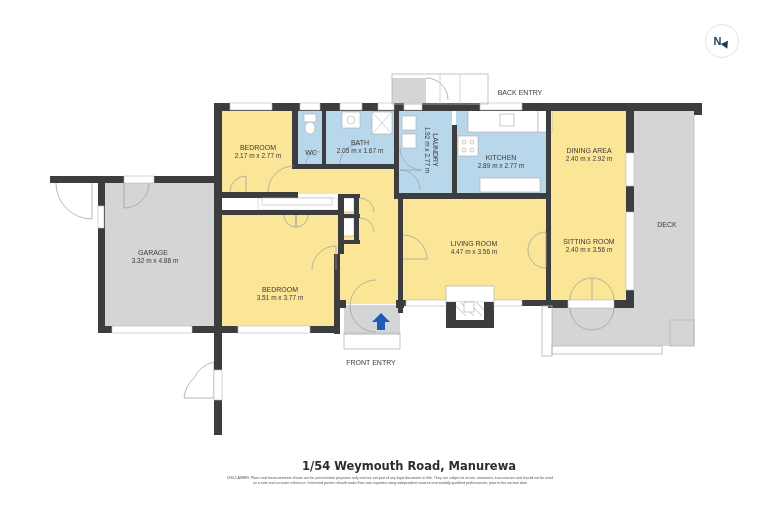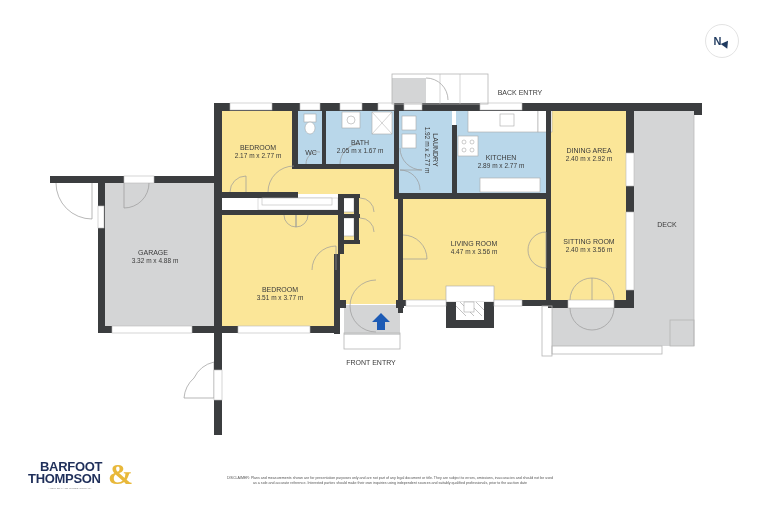--- a/index.html
+++ b/index.html
@@ -242,23 +242,18 @@
     <text class="room-label" x="371" y="365">FRONT ENTRY</text>
   </g>
 </svg>
 
 <div class="compass">
   <span class="compass-n">N</span>
   <span class="compass-arrow"></span>
 </div>
 
 <div class="footer">
-  <div class="logo">
-    <div class="logo-line" style="padding-left:12px;">BARFOOT</div>
-    <div class="logo-line">THOMPSON</div>
-    <div class="logo-amp">&amp;</div>
-    <div class="logo-tag">A NEW ZEALAND OWNED COMPANY</div>
-  </div>
+  <div class="address">1/54 Weymouth Road, Manurewa</div>
   <div class="disclaimer">
     <div>DISCLAIMER: Plans and measurements shown are for presentation purposes only and are not part of any legal document or title. They are subject to errors, omissions, inaccuracies and should not be used</div>
     <div>as a sole and accurate reference. Interested parties should make their own inquiries using independent sources and suitably qualified professionals, prior to the auction date</div>
   </div>
 </div>
 
 </body></html>

